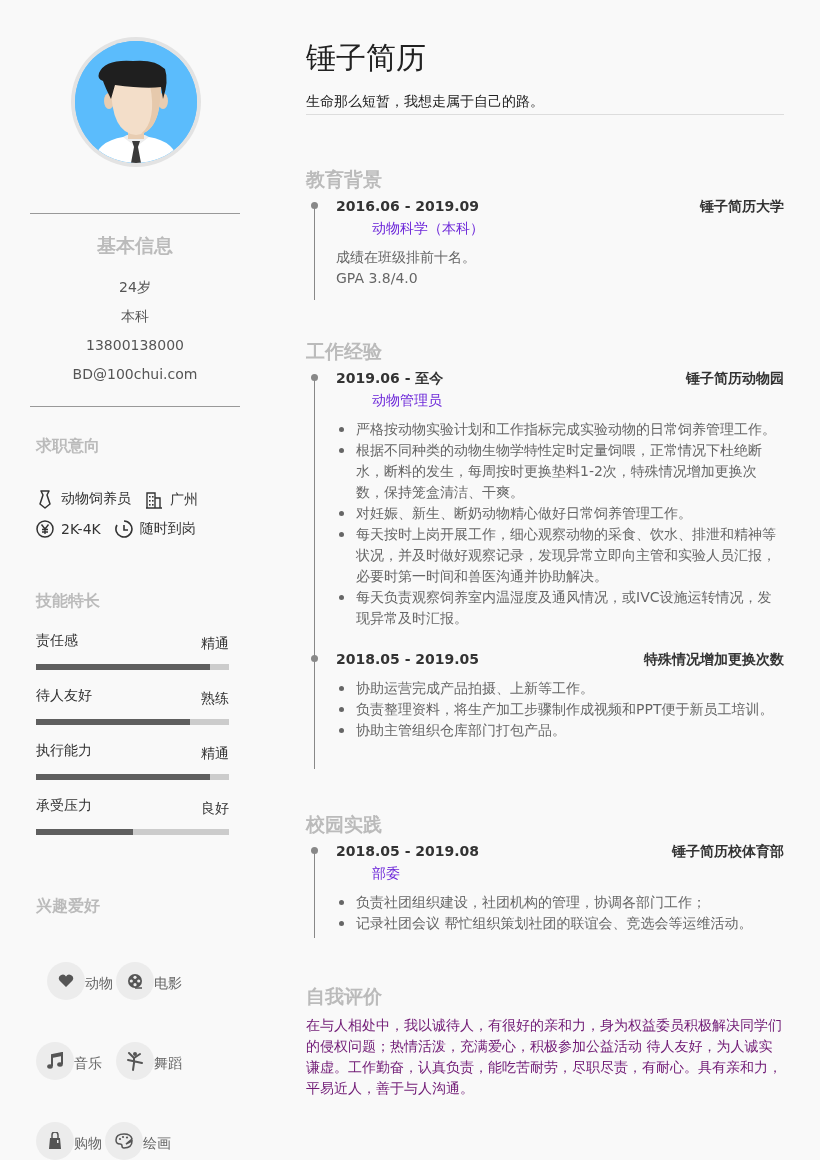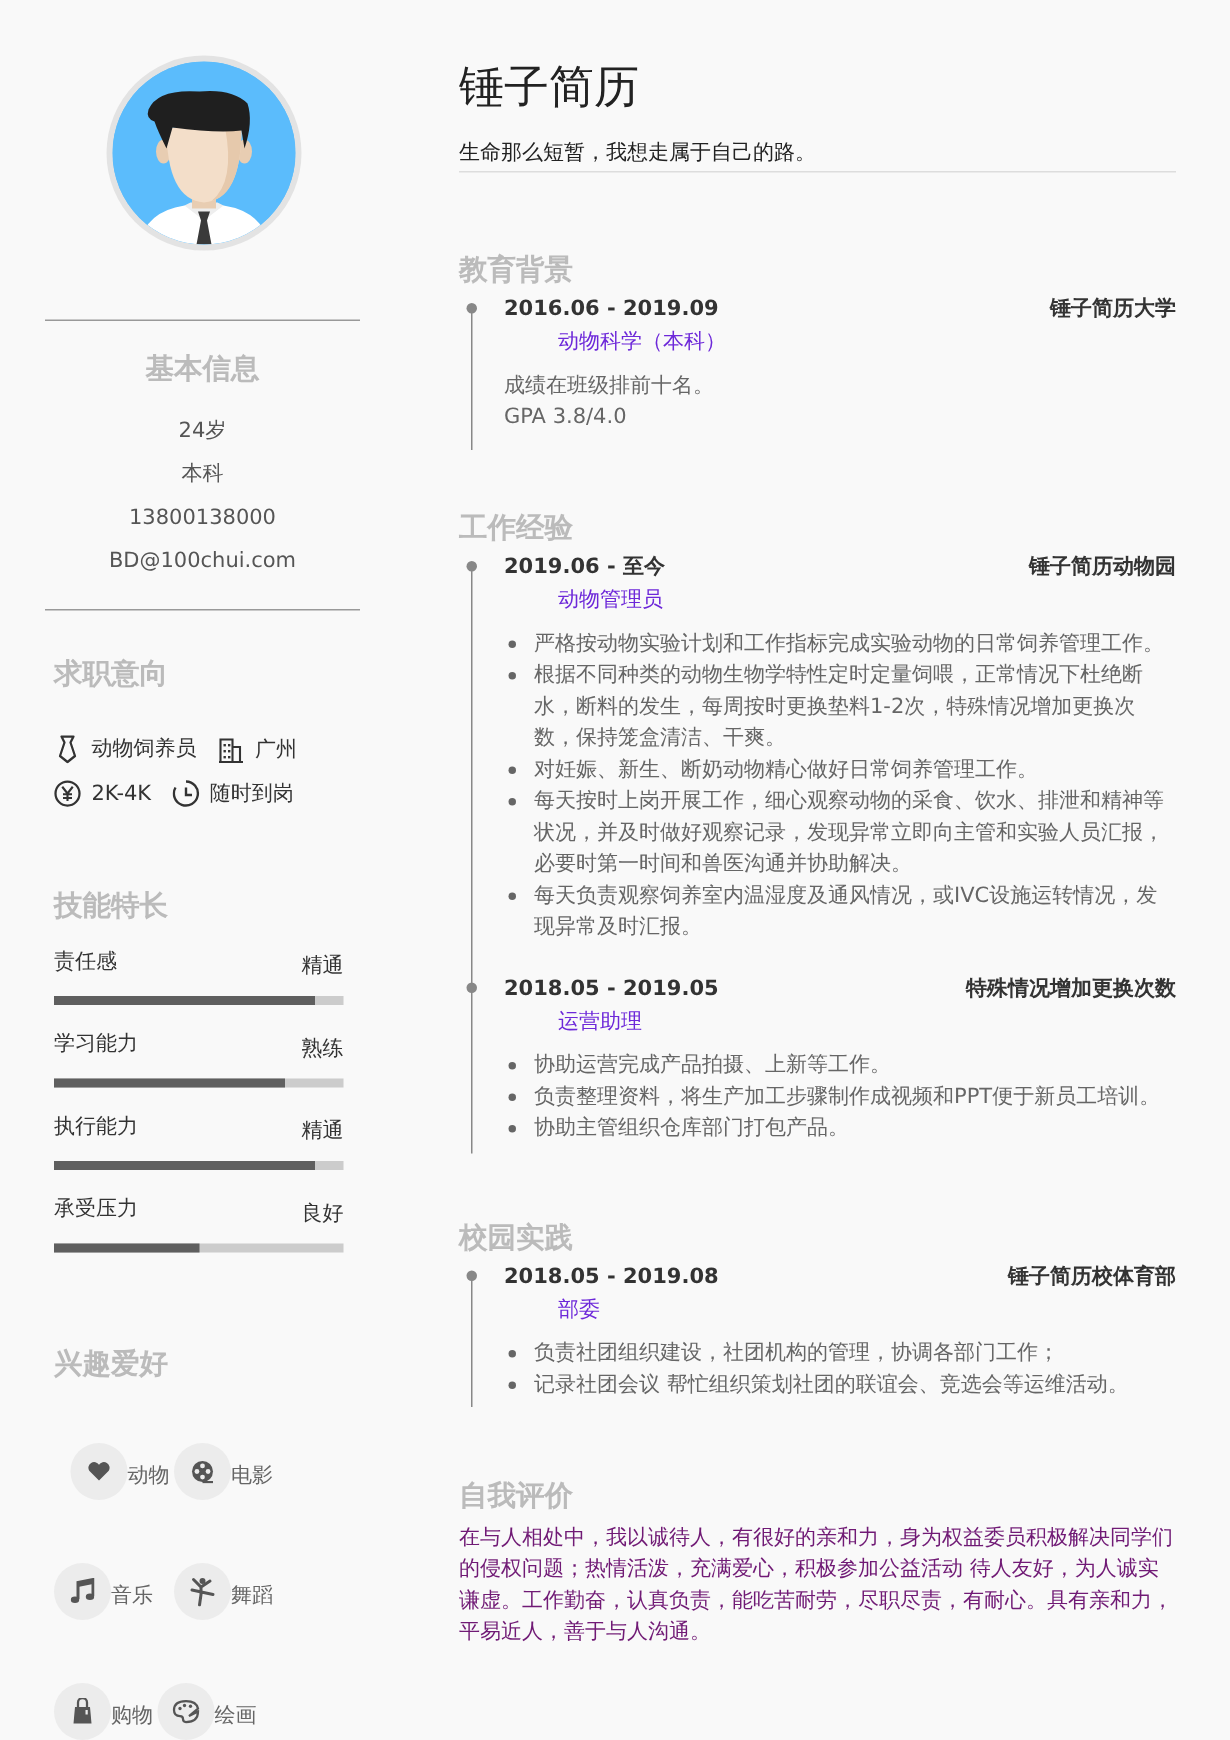--- a/index.html
+++ b/index.html
@@ -13,21 +13,21 @@
   .avatar { width: 122px; height: 122px; border-radius: 50%; overflow: hidden; background: #5bbcfc; position: relative; }
   .avatar svg { display: block; }
 
   .divider { position: absolute; left: 30px; width: 210px; height: 1px; background: #999; }
 
   .basic-title { position: absolute; left: 30px; width: 210px; top: 233px; text-align: center;
     font-size: 19px; font-weight: bold; color: #bbb; }
   .basic-list { position: absolute; left: 30px; width: 210px; top: 276px; text-align: center; }
   .basic-list div { font-size: 14px; color: #555; height: 29px; line-height: 22px; }
 
-  .side-h { position: absolute; left: 36px; font-size: 19px; font-weight: bold; color: #bbb; }
+  .side-h { position: absolute; left: 36px; font-size: 16px; font-weight: bold; color: #bbb; }
 
   .intent { position: absolute; left: 36px; top: 480px; width: 210px; font-size: 14px; color: #333; }
   .intent-row { display: flex; align-items: flex-end; height: 29px; }
   .intent-item { display: flex; align-items: center; margin-right: 14px; }
   .intent-item svg { margin-right: 7px; }
 
   .skills { position: absolute; left: 36px; top: 632px; width: 193px; }
   .skill { height: 55px; position: relative; }
   .skill-name { position: absolute; left: 0; top: 0; font-size: 14px; color: #333; }
   .skill-level { position: absolute; right: 0; top: 3px; font-size: 14px; color: #333; }
@@ -143,21 +143,21 @@
   <div class="side-h" style="top:591px">技能特长</div>
   <div class="skills">
     <div class="skill">
       <span class="skill-name">责任感</span>
       <span class="skill-level">精通</span>
       <div class="skill-track">
           <div class="skill-fill" style="width: 90%;"></div>
         </div>
     </div>
     <div class="skill">
-      <span class="skill-name">学习能力</span>
+      <span class="skill-name">待人友好</span>
       <span class="skill-level">熟练</span>
       <div class="skill-track">
           <div class="skill-fill" style="width: 80%;"></div>
         </div>
     </div>
     <div class="skill">
       <span class="skill-name">执行能力</span>
       <span class="skill-level">精通</span>
       <div class="skill-track">
           <div class="skill-fill" style="width: 90%;"></div>
@@ -276,21 +276,20 @@
       <li>每天负责观察饲养室内温湿度及通风情况，或IVC设施运转情况，发现异常及时汇报。</li>
     </ul>
   </div>
 
   <div class="dot" style="top:655px"></div>
   <div class="entry" style="top:649px">
     <div class="entry-head">
       <span>2018.05 - 2019.05</span>
       <span>特殊情况增加更换次数</span>
     </div>
-    <div class="entry-role">运营助理</div>
     <ul class="bullets">
       <li>协助运营完成产品拍摄、上新等工作。</li>
       <li>负责整理资料，将生产加工步骤制作成视频和PPT便于新员工培训。</li>
       <li>协助主管组织仓库部门打包产品。</li>
     </ul>
   </div>
 
   <div class="sec-h" style="top:812px">校园实践</div>
   <div class="timeline" style="top:850px;height:88px"></div>
   <div class="dot" style="top:847px"></div>

